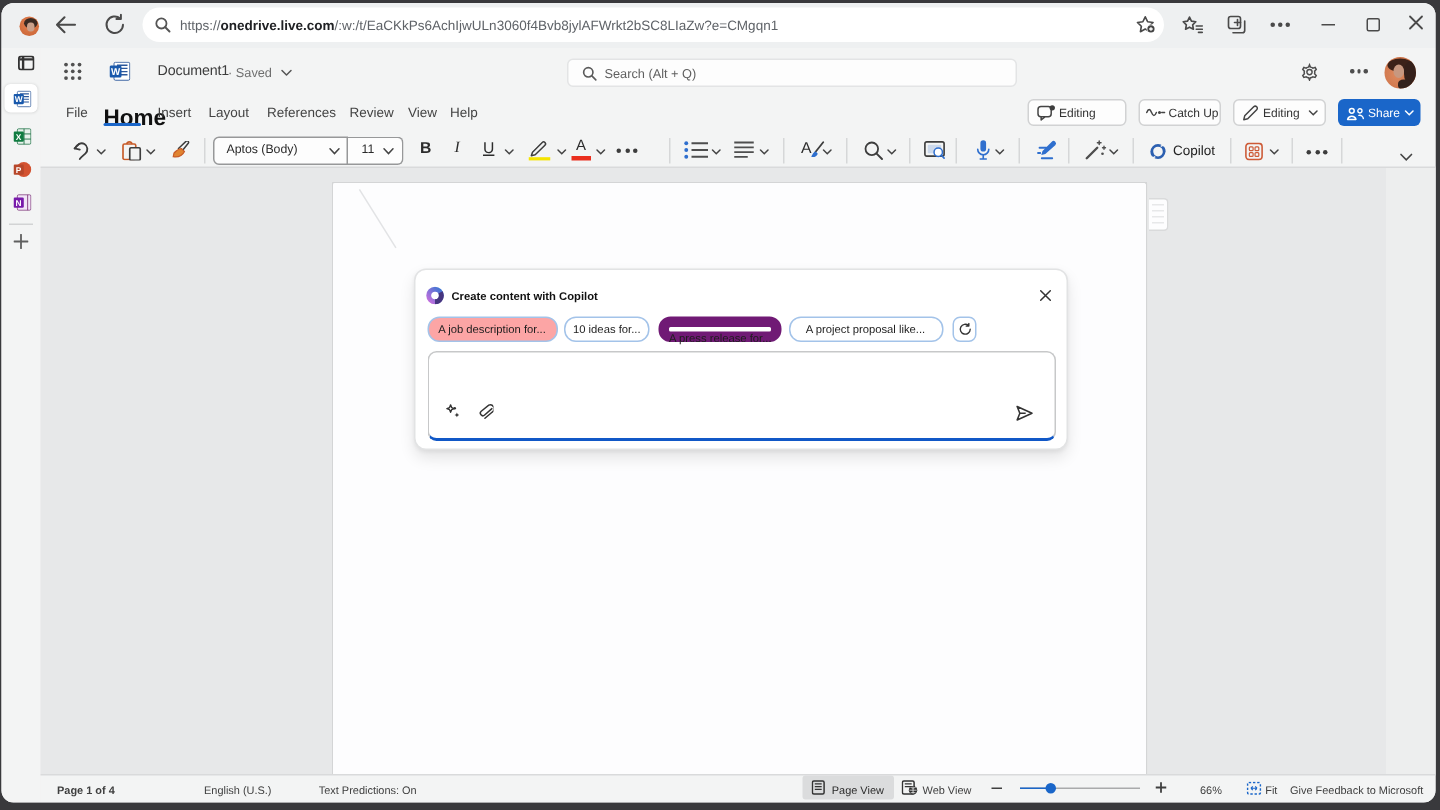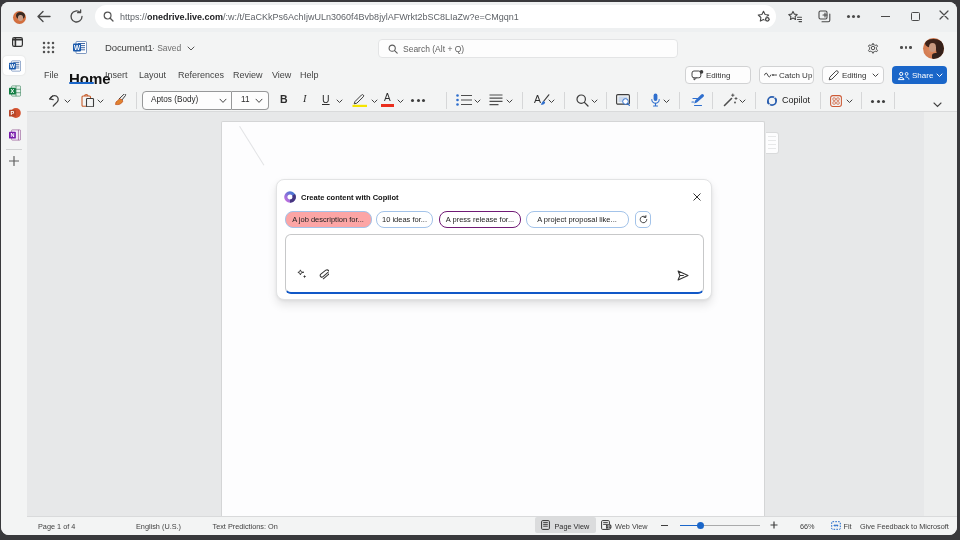--- a/index.html
+++ b/index.html
@@ -380,21 +380,21 @@
     <circle cx="12" cy="12" r="8.4" stroke="url(#cpg1)" stroke-width="6.5" fill="none"></circle>
     <path d="M12 20.4 a8.4 8.4 0 0 0 7.3 -12.6" stroke="#46367f" stroke-width="6.5" fill="none"></path>
   </svg>
   <div class="ab txt" style="left:301px;top:192.5px;font-size:7.5px;font-weight:700;color:#111;">Create content with Copilot</div>
   <svg class="ab" style="left:693px;top:193px" width="8" height="8" viewBox="0 0 8 8">
         <path d="M0.8 0.8 L7.2 7.2 M7.2 0.8 L0.8 7.2" stroke="#333" stroke-width="1" stroke-linecap="round"></path>
       </svg>
 
   <div class="ab txt" style="left:284.5px;top:211px;width:87px;height:16.5px;border:1px solid #a3c3e9;border-radius:8px;background:#fca5a5;font-size:7.5px;color:#1d1d1d;line-height:15.5px;text-align:center;">A job description for...</div>
   <div class="ab txt" style="left:376px;top:211px;width:57px;height:16.5px;border:1px solid #a3c3e9;border-radius:8px;background:#fff;font-size:7.5px;color:#1d1d1d;line-height:15.5px;text-align:center;">10 ideas for...</div>
-  <div class="ab txt" style="left:439px;top:211px;width:82px;height:16.5px;border:1px solid #701a75;border-radius:8px;background:#fff;font-size:7.5px;color:#1d1d1d;line-height:15.5px;text-align:center;">A press release for...</div>
+  <div class="ab txt" style="left:439px;top:211px;width:82px;height:16.5px;border:7px solid #701a75;border-radius:8px;background:#fff;font-size:7.5px;color:#1d1d1d;line-height:15.5px;text-align:center;">A press release for...</div>
   <div class="ab txt" style="left:525.5px;top:211px;width:103px;height:16.5px;border:1px solid #a3c3e9;border-radius:8px;background:#fff;font-size:7.5px;color:#1d1d1d;line-height:15.5px;text-align:center;">A project proposal like...</div>
   <div class="ab" style="left:635px;top:211px;width:16px;height:16.5px;border:1px solid #a3c3e9;border-radius:5px;background:#fff;"></div>
   <svg class="ab" style="left:639px;top:215px" width="9" height="9" viewBox="0 0 9 9">
         <path d="M7.8 4.5 a3.3 3.3 0 1 1 -1.1 -2.5 M6.9 0.6 v1.8 h-1.8" stroke="#333" stroke-width="0.9" fill="none" stroke-linecap="round" stroke-linejoin="round"></path>
       </svg>
 
   <div class="ab" style="left:285px;top:234px;width:419px;height:59.5px;background:#fff;border:1px solid #c7c8c9;border-bottom:2.5px solid #1158c7;border-radius:6px;"></div>
 
   <svg class="ab" style="left:297px;top:269px" width="11" height="11" viewBox="0 0 11 11">
         <path d="M3.4 0.9 L4.1 2.7 L5.9 3.4 L4.1 4.1 L3.4 5.9 L2.7 4.1 L0.9 3.4 L2.7 2.7 Z" stroke="#333" stroke-width="0.9" fill="none" stroke-linejoin="round"></path>
@@ -403,21 +403,21 @@
       </svg>
 
   <svg class="ab" style="left:319px;top:269px" width="10" height="11" viewBox="0 0 10 11">
         <path d="M8.6 2.9 L4.4 7.8 a1.7 1.7 0 0 1 -2.6 -2.2 L6.2 0.9 a2.6 2.6 0 0 1 3 4.2 L4.9 9.9" stroke="#333" stroke-width="1" fill="none" stroke-linecap="round" transform="rotate(8 5 5.5)"></path>
       </svg>
 
   <svg class="ab" style="left:677px;top:269.5px" width="12" height="11" viewBox="0 0 12 11">
         <path d="M1.1 1 L11 5.5 L1.1 10 L2.9 5.5 Z M2.9 5.5 H6.8" stroke="#333" stroke-width="1.05" fill="none" stroke-linejoin="round"></path>
       </svg>
 
-  <div class="ab txt" style="left:38px;top:521.5px;font-size:7.3px;color:#3f3f3f;">Page 1 of 4</div>
+  <div class="ab txt" style="left:38px;top:521.5px;font-size:7.3px;color:#3f3f3f;font-weight:bold;">Page 1 of 4</div>
   <div class="ab txt" style="left:88.5px;top:536px;font-size:7.3px;color:#3f3f3f;">256 words</div>
   <div class="ab txt" style="left:136px;top:521.5px;font-size:7.3px;color:#3f3f3f;">English (U.S.)</div>
   <div class="ab txt" style="left:192.5px;top:521.5px;font-size:7.3px;color:#3f3f3f;margin-left:20px;">Text Predictions: On</div>
   <div class="ab" style="left:535px;top:517px;width:61px;height:16px;background:#dbdcdd;border-radius:2px;"></div>
   <svg class="ab" style="left:541px;top:520px" width="9" height="10" viewBox="0 0 9 10">
         <rect x="0.6" y="0.6" width="7.8" height="8.8" rx="1" stroke="#333" stroke-width="1" fill="none"></rect>
         <path d="M2.2 2.6 h4.6 M2.2 4.4 h4.6 M2.2 6.2 h4.6" stroke="#333" stroke-width="0.9"></path>
       </svg>
   <div class="ab txt" style="left:554.5px;top:521.5px;font-size:7.3px;color:#2c2c2c;">Page View</div>
   <svg class="ab" style="left:601px;top:520px" width="11" height="10" viewBox="0 0 11 10">

